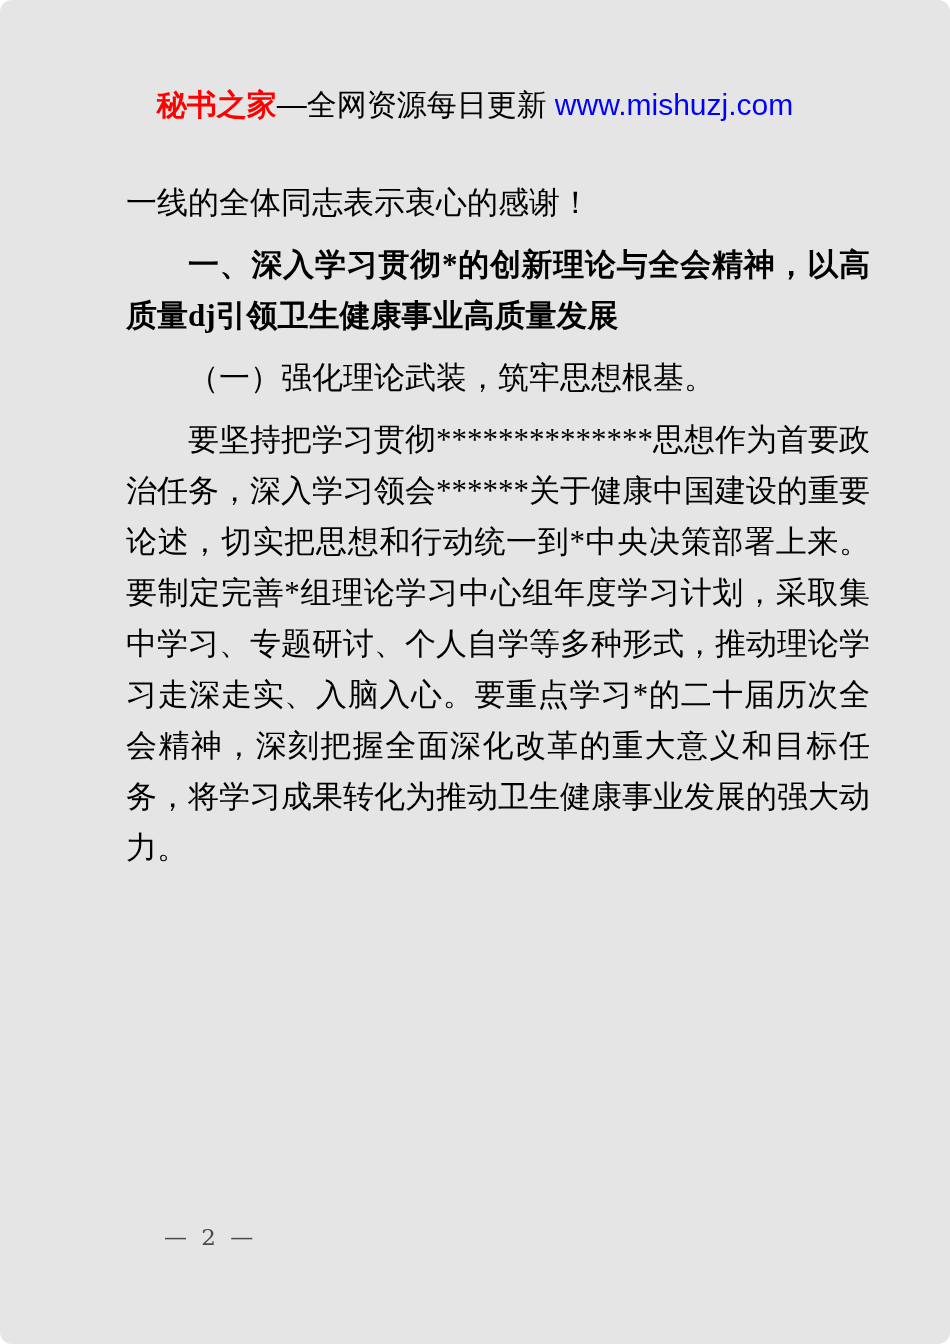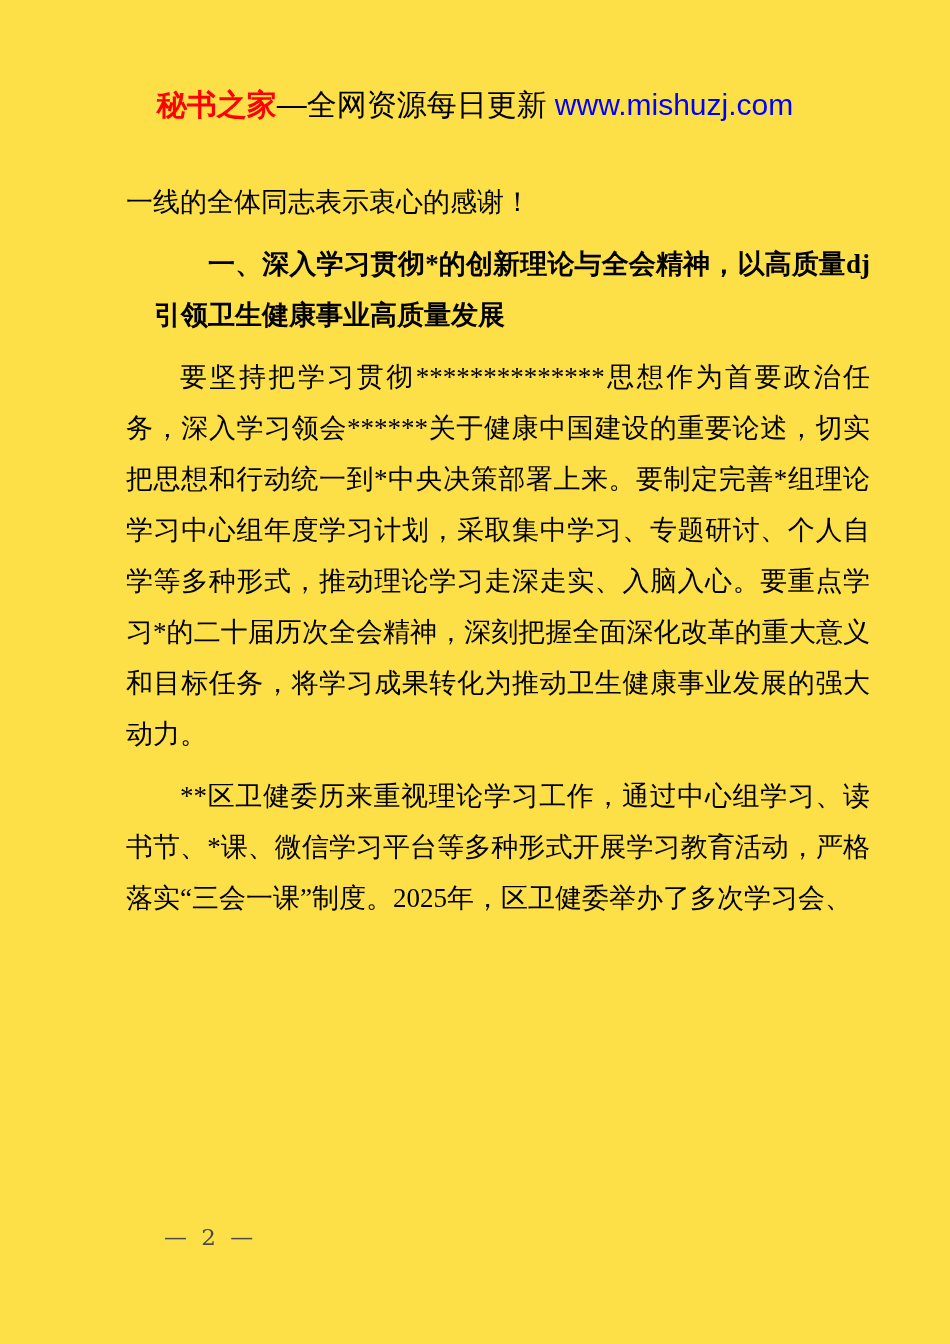--- a/index.html
+++ b/index.html
@@ -5,53 +5,54 @@
   html,body{margin:0;padding:0;}
   body{
     width:950px;height:1344px;
     background:#ffffff;
     position:relative;
     overflow:hidden;
     font-family:"Liberation Serif", serif;
   }
   .page{
     position:absolute;inset:0;
-    background:#fde047;
+    background:#e5e5e5;
+    border-radius:12px;
   }
   
   .site-header{
     position:absolute;
     top:86px;left:0;width:100%;
     text-align:center;
     font-family:"Liberation Sans", sans-serif;
     font-size:30px;
     line-height:38px;
     white-space:nowrap;
   }
   .brand{font-weight:bold;}
   .tagline{font-weight:normal;}
   .url{margin-left:8px;}
   
   .doc-body{
     position:absolute;
     left:126px;top:177px;width:744px;
     color:#000000;
-    font-size:27px;
+    font-size:31px;
     line-height:51px;
     text-align:justify;
     text-justify:inter-ideograph;
     line-break:strict;
   }
   .doc-body p{
     margin:0 0 11px 0;
     padding:0;
   }
   .para{text-indent:2em;}
   .para.noindent{text-indent:0;}
-  .para.bold{font-weight:bold;margin-left:28px;}
+  .para.bold{font-weight:bold;}
   
   .page-number{
     position:absolute;
     left:164px;top:1222px;
     font-family:"DejaVu Serif", serif;
     font-size:23px;
     line-height:30px;
     color:#4a4a4a;
     word-spacing:7px;
     white-space:nowrap;
@@ -62,19 +63,19 @@
 
 <div class="page">
 
   <div class="site-header">
     <span class="brand" style="color: rgb(255, 0, 0);">秘书之家</span><span class="tagline" style="color: rgb(0, 0, 0);">—</span><span class="tagline" style="color: rgb(0, 0, 0);">全网资源每日更新</span><span class="url" style="color: rgb(0, 0, 255);">www.mishuzj.com</span>
   </div>
 
   <div class="doc-body" id="doc-body">
       <p class="para noindent">一线的全体同志表示衷心的感谢！</p>
       <p class="para bold">一、深入学习贯彻*的创新理论与全会精神，以高质量dj引领卫生健康事业高质量发展</p>
+      <p class="para">（一）强化理论武装，筑牢思想根基。</p>
       <p class="para">要坚持把学习贯彻**************思想作为首要政治任务，深入学习领会******关于健康中国建设的重要论述，切实把思想和行动统一到*中央决策部署上来。要制定完善*组理论学习中心组年度学习计划，采取集中学习、专题研讨、个人自学等多种形式，推动理论学习走深走实、入脑入心。要重点学习*的二十届历次全会精神，深刻把握全面深化改革的重大意义和目标任务，将学习成果转化为推动卫生健康事业发展的强大动力。</p>
-      <p class="para">**区卫健委历来重视理论学习工作，通过中心组学习、读书节、*课、微信学习平台等多种形式开展学习教育活动，严格落实“三会一课”制度。2025年，区卫健委举办了多次学习会、</p>
     </div>
 
   <div class="page-number">— 2 —</div>
 
 </div>
 
 </body></html>

